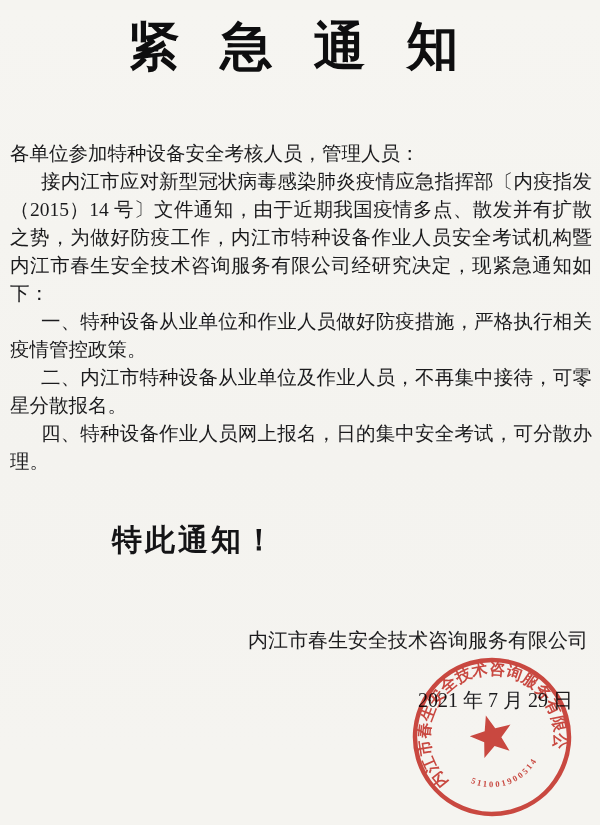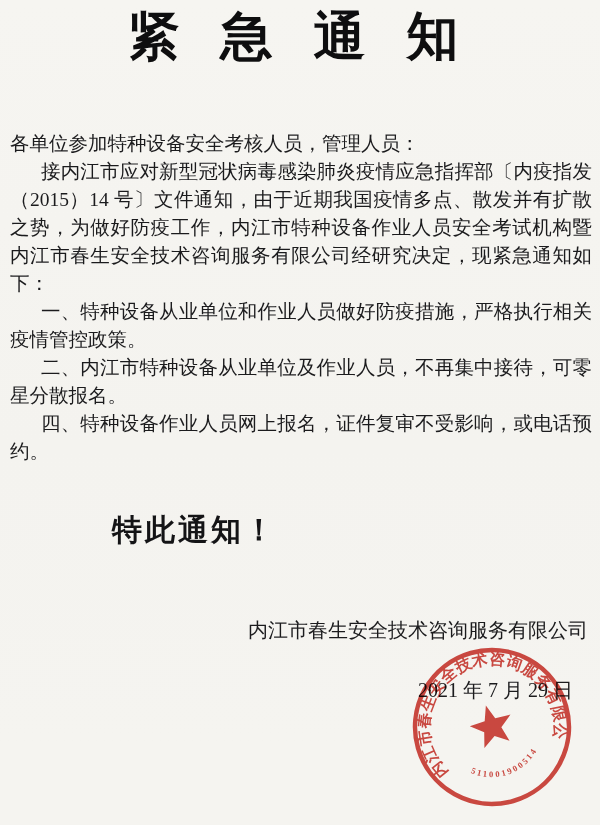--- a/index.html
+++ b/index.html
@@ -8,20 +8,21 @@
     background:#f5f4f0;
     font-family:"Liberation Serif","DejaVu Serif",serif;
     color:#1b1b1d;
     overflow:hidden;
     position:relative;
   }
   .page{
     position:relative;
     width:600px;height:743px;
     background:linear-gradient(180deg,#f6f5f1 0%,#f4f3ef 60%,#f5f4f0 100%);
+    margin-top:10px;
   }
   .doc-title{
     margin:0;
     padding-top:6px;
     text-align:center;
     font-size:52px;
     line-height:62px;
     font-weight:900;
     letter-spacing:14px;
     color:#0e0e0f;
@@ -80,21 +81,21 @@
 
 <div class="page">
 
   <h1 class="doc-title">紧 急 通 知</h1>
 
   <div class="body-text">
     <p>各单位参加特种设备安全考核人员，管理人员：</p>
     <p class="indent">接内江市应对新型冠状病毒感染肺炎疫情应急指挥部〔内疫指发（2015）14 号〕文件通知，由于近期我国疫情多点、散发并有扩散之势，为做好防疫工作，内江市特种设备作业人员安全考试机构暨内江市春生安全技术咨询服务有限公司经研究决定，现紧急通知如下：</p>
     <p class="indent">一、特种设备从业单位和作业人员做好防疫措施，严格执行相关疫情管控政策。</p>
     <p class="indent">二、内江市特种设备从业单位及作业人员，不再集中接待，可零星分散报名。</p>
-    <p class="indent">四、特种设备作业人员网上报名，证件复审不受影响，或电话预约。</p>
+    <p class="indent">四、特种设备作业人员网上报名，日的集中安全考试，可分散办理。</p>
   </div>
 
   <div class="closing">特此通知！</div>
 
   <div class="signature">内江市春生安全技术咨询服务有限公司</div>
 
   <div class="doc-date">2021 年 7 月 29 日</div>
 
   <svg class="seal" viewBox="0 0 160 160" aria-hidden="true">
     <defs>

